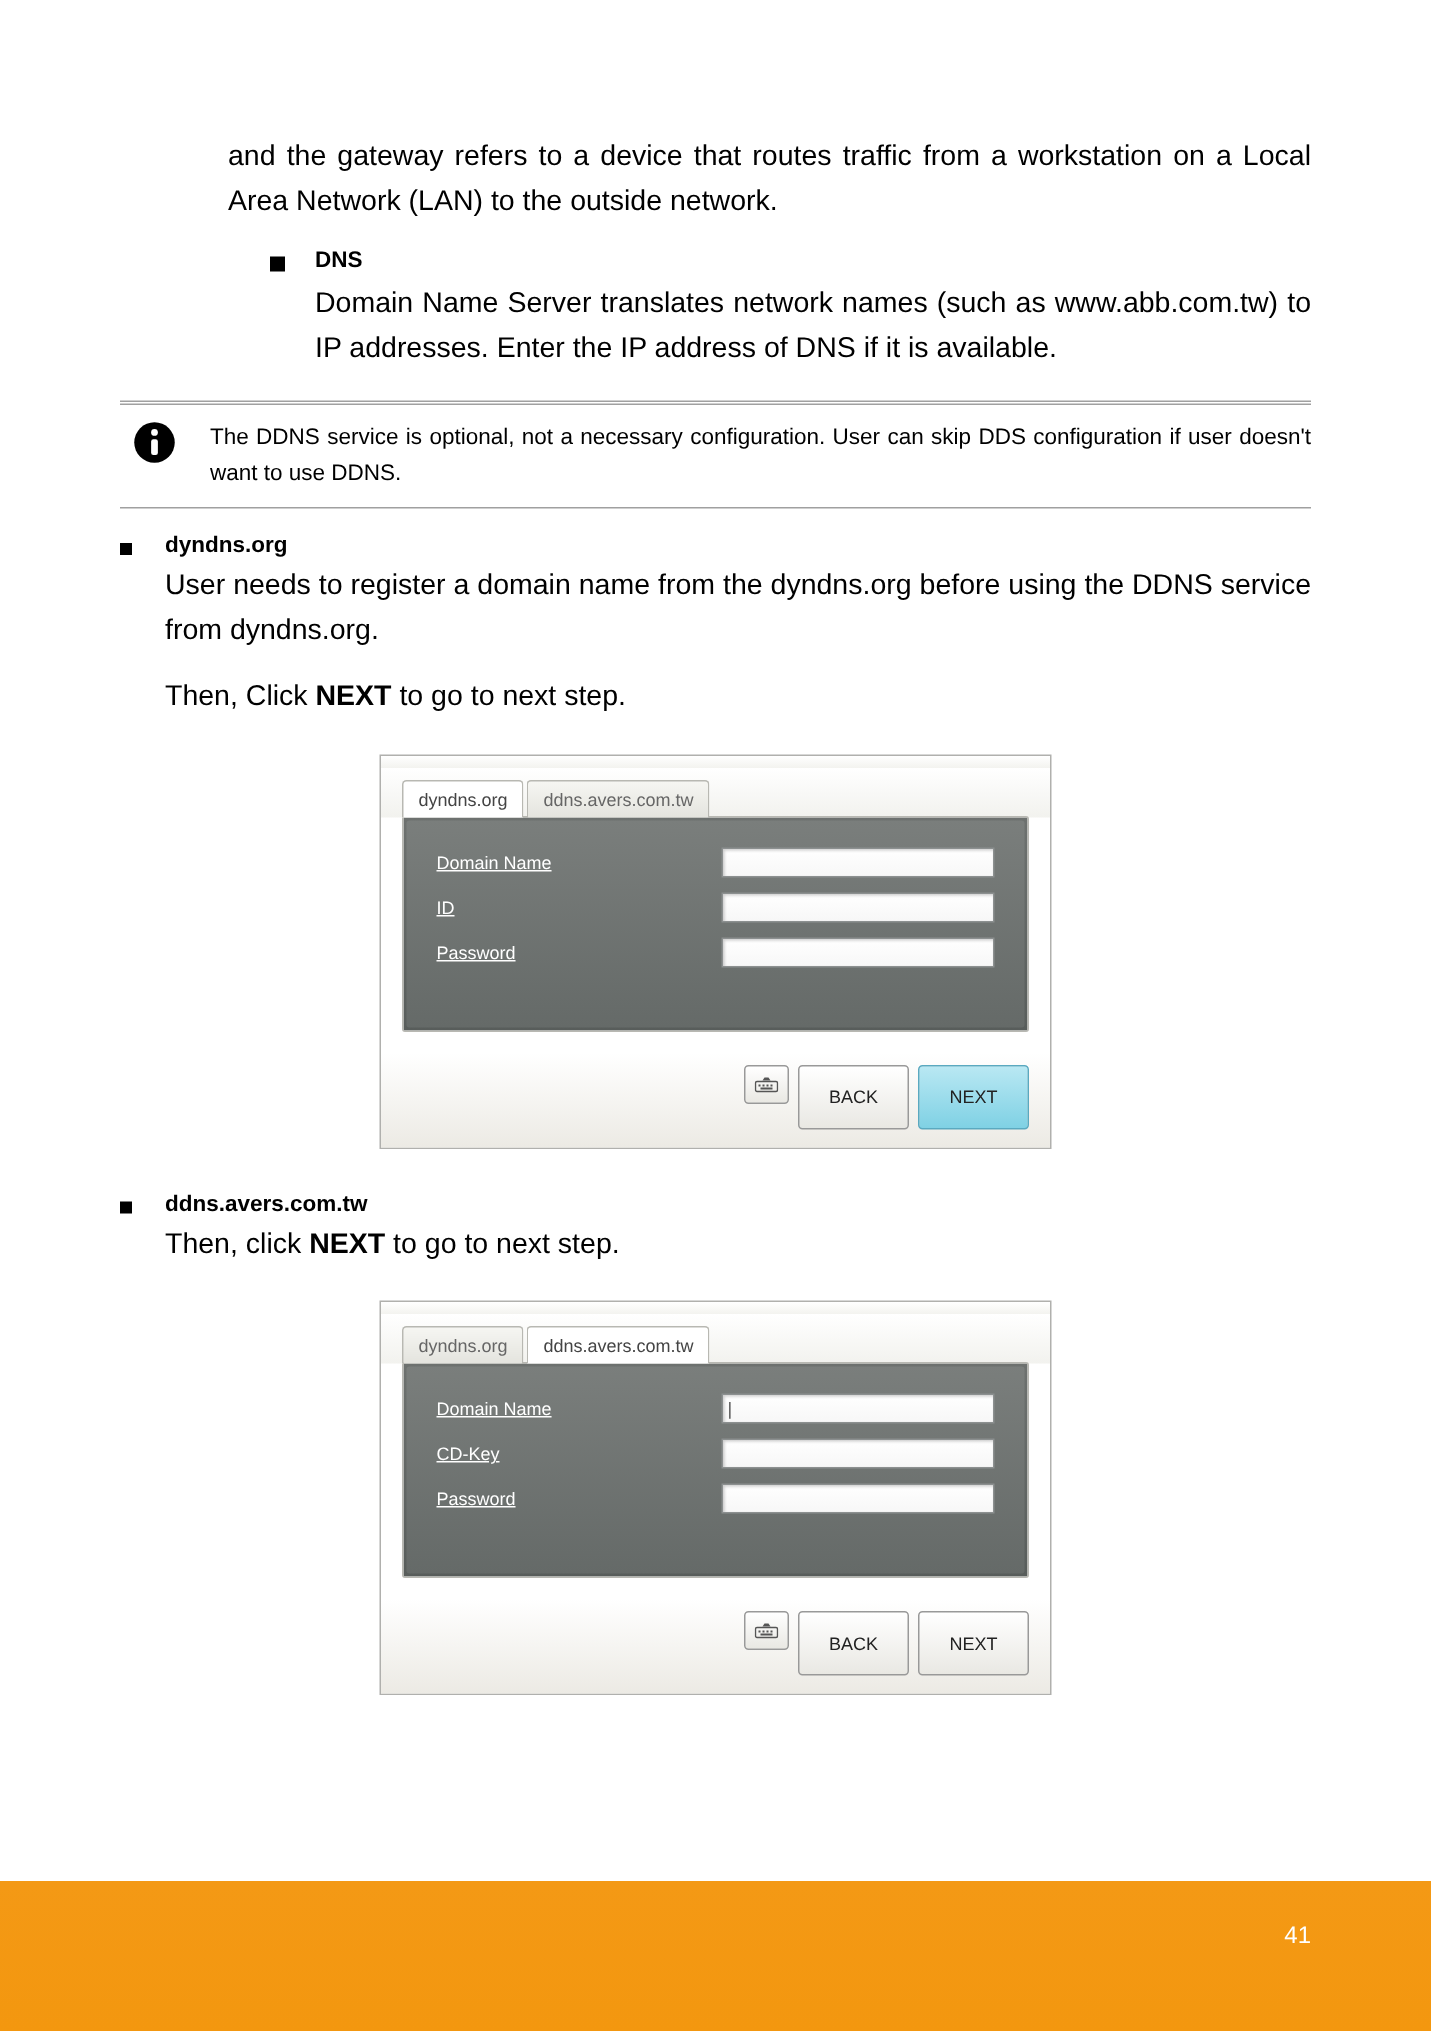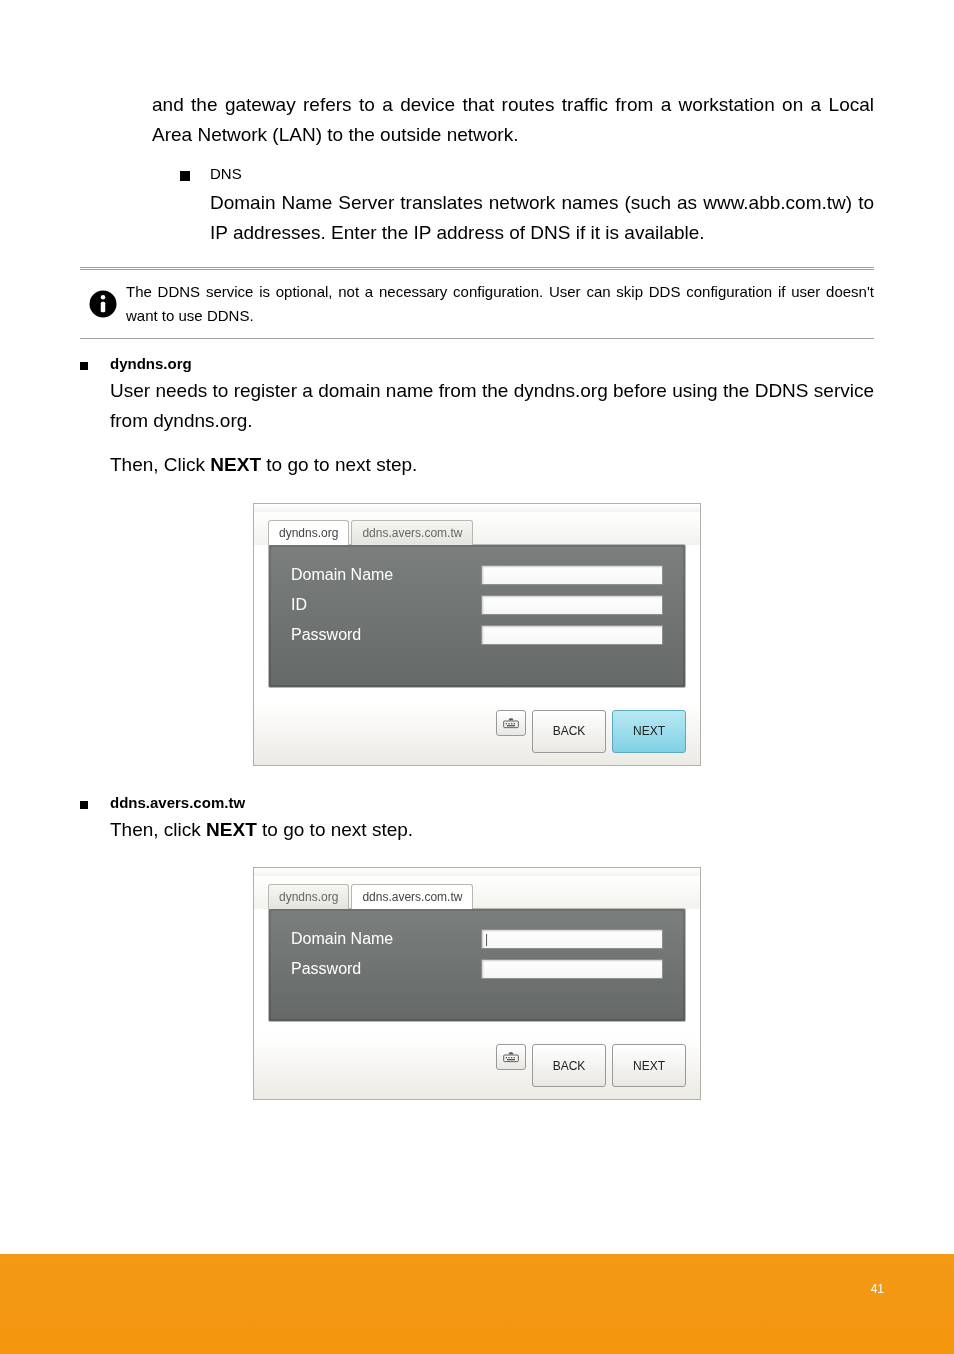--- a/index.html
+++ b/index.html
@@ -6,54 +6,54 @@
 body { width: 954px; height: 1354px; background: #fff; font-family: Arial, sans-serif; color: #000; position: relative; }
 .page-content { padding: 90px 80px 0 80px; }
 .text-block { font-size: 19px; line-height: 1.6; margin-bottom: 14px; }
 .pad-left { padding-left: 72px; }
 .j { text-align: justify; }
 .bullet-row { display: flex; align-items: flex-start; margin-bottom: 6px; }
 .bullet { width: 10px; height: 10px; background: #000; margin-top: 6px; margin-left: 28px; margin-right: 20px; flex-shrink: 0; }
 .small-bullet { width: 8px; height: 8px; background: #000; margin-top: 7px; margin-left: 0; margin-right: 22px; flex-shrink: 0; }
 .hr-double { border-top: 3px double #a0a0a0; margin: 18px 0 10px 0; }
 .hr-single { border-top: 1px solid #a0a0a0; margin: 10px 0 16px 0; }
-.info-row { display: flex; align-items: center; gap: 8px; padding-left: 8px; }
+.info-row { display: flex; align-items: flex-start; gap: 22px; padding-left: 8px; }
 .info-icon { width: 30px; height: 30px; flex-shrink: 0; }
 .dialog { width: 448px; margin: 8px auto 28px auto; }
 .dialog-outer { border: 1px solid #b0b0ad; background: #fff; }
 .title-area { height: 8px; background: linear-gradient(#fff,#f3f3ef); }
 .tab-strip { display: flex; align-items: flex-end; padding: 8px 14px 0 14px; background: linear-gradient(#fff,#f2f2ee); }
 .tab { font-size: 12px; color: #444; padding: 5px 10px; border: 1px solid #b8b8b2; border-bottom: none; border-radius: 3px 3px 0 0; background: linear-gradient(#fff,#eee); margin-right: 2px; position: relative; z-index: 2; cursor: pointer; }
 .tab.active { background: #fff; }
 .tab.behind { color: #666; background: linear-gradient(#f6f6f2,#e4e4de); z-index: 1; }
 .panel-border { border: 1px solid #b8b8b2; margin: -1px 14px 14px 14px; background: linear-gradient(#6d716f,#585d5b); border-radius: 2px; padding: 2px; position: relative; z-index: 0; }
 .panel { background: linear-gradient(#7a7e7c,#656a68); padding: 18px 20px 30px 20px; border-radius: 2px; }
 .field-row { display: flex; align-items: center; margin-bottom: 10px; }
-.field-label { width: 190px; font-size: 16px; color: #fff; }
+.field-label { width: 190px; font-size: 12px; color: #fff; text-decoration: underline; }
 .field-input { flex: 1; height: 20px; border: 1px solid #8c9090; background: linear-gradient(#fff,#f7f7f7); box-shadow: inset 1px 1px 2px rgba(0,0,0,0.2); }
 .button-bar { display: flex; justify-content: flex-end; gap: 6px; padding: 8px 14px 12px 14px; background: linear-gradient(#fff,#eceae4); }
 .btn { min-width: 74px; height: 43px; border: 1px solid #999; border-radius: 3px; font-size: 12px; color: #222; display: flex; align-items: center; justify-content: center; cursor: pointer; }
 .btn-plain { background: linear-gradient(#fff,#e9e8e3); }
 .btn-primary { background: linear-gradient(#b9e8f3,#7fd1e4); border-color: #5aa9c0; }
 .kbd-btn { width: 30px; height: 26px; border: 1px solid #999; border-radius: 3px; background: linear-gradient(#fff,#e9e8e3); display: flex; align-items: center; justify-content: center; cursor: pointer; }
 .kbd-svg { width: 16px; height: 12px; }
 .footer { position: absolute; left: 0; bottom: 0; width: 954px; height: 100px; background: linear-gradient(#f49915,#f3970f); }
-.page-num { position: absolute; right: 70px; top: 28px; color: #fff; font-size: 12px; text-align: center; }
+.page-num { position: absolute; right: 80px; top: 28px; color: #fff; font-size: 16px; text-align: center; }
 </style>
 </head>
 <body>
 
 <div class="page-content">
 
   <div class="text-block pad-left j">and the gateway refers to a device that routes traffic from a workstation on a Local Area Network (LAN) to the outside network.</div>
 
   <div class="bullet-row pad-left">
     <div class="bullet"></div>
     <div>
-      <div style="font-weight:normal;font-size:15px;">DNS</div>
+      <div style="font-weight:bold;font-size:15px;">DNS</div>
     </div>
   </div>
   <div class="text-block j" style="padding-left:130px;">Domain Name Server translates network names (such as www.abb.com.tw) to IP addresses. Enter the IP address of DNS if it is available.</div>
 
 
   <div class="hr-double"></div>
   <div class="info-row">
     <svg class="info-icon" viewBox="0 0 40 40">
       <circle cx="20" cy="20" r="18" fill="#000"></circle>
       <circle cx="20" cy="11" r="3" fill="#fff"></circle>
@@ -132,20 +132,24 @@
         <div class="tab behind">dyndns.org</div>
         <div class="tab active">ddns.avers.com.tw</div>
       </div>
       <div class="panel-border">
         <div class="panel">
           <div class="field-row">
             <div class="field-label">Domain Name</div>
             <div class="field-input" style="display:flex;align-items:center;padding-left:3px;color:#555;font-size:12px;">|</div>
           </div>
           <div class="field-row">
+            <div class="field-label">CD-Key</div>
+            <div class="field-input"></div>
+          </div>
+          <div class="field-row">
             <div class="field-label">Password</div>
             <div class="field-input"></div>
           </div>
         </div>
       </div>
       <div class="button-bar">
         <div class="kbd-btn">
           <svg class="kbd-svg" viewBox="0 0 24 16">
             <rect x="1" y="5" width="22" height="10" rx="1.5" fill="none" stroke="#555" stroke-width="1.4"></rect>
             <rect x="4" y="8" width="2" height="2" fill="#555"></rect>

